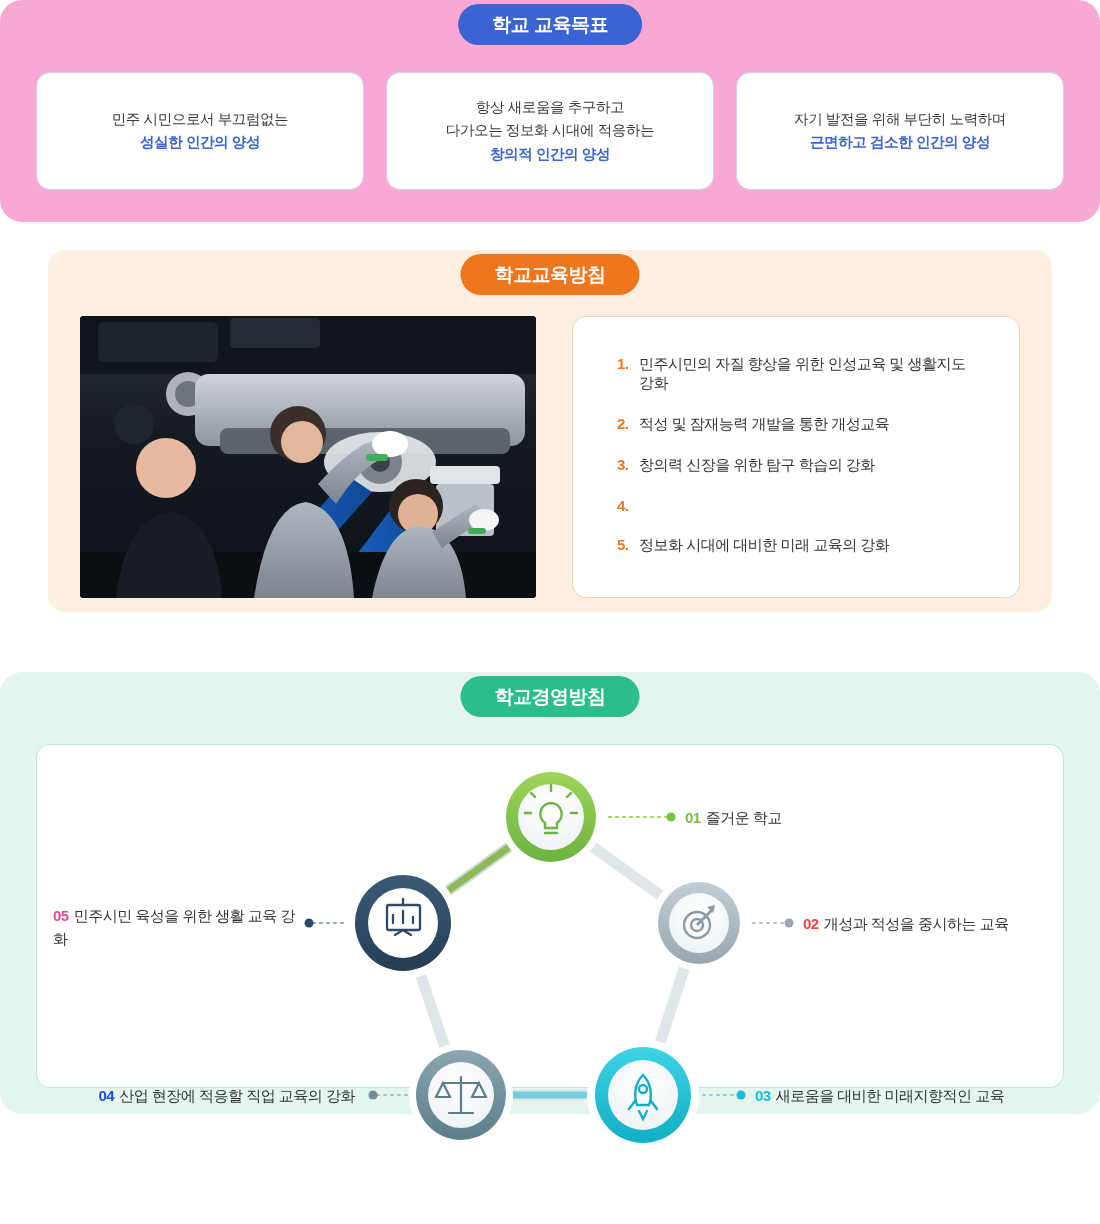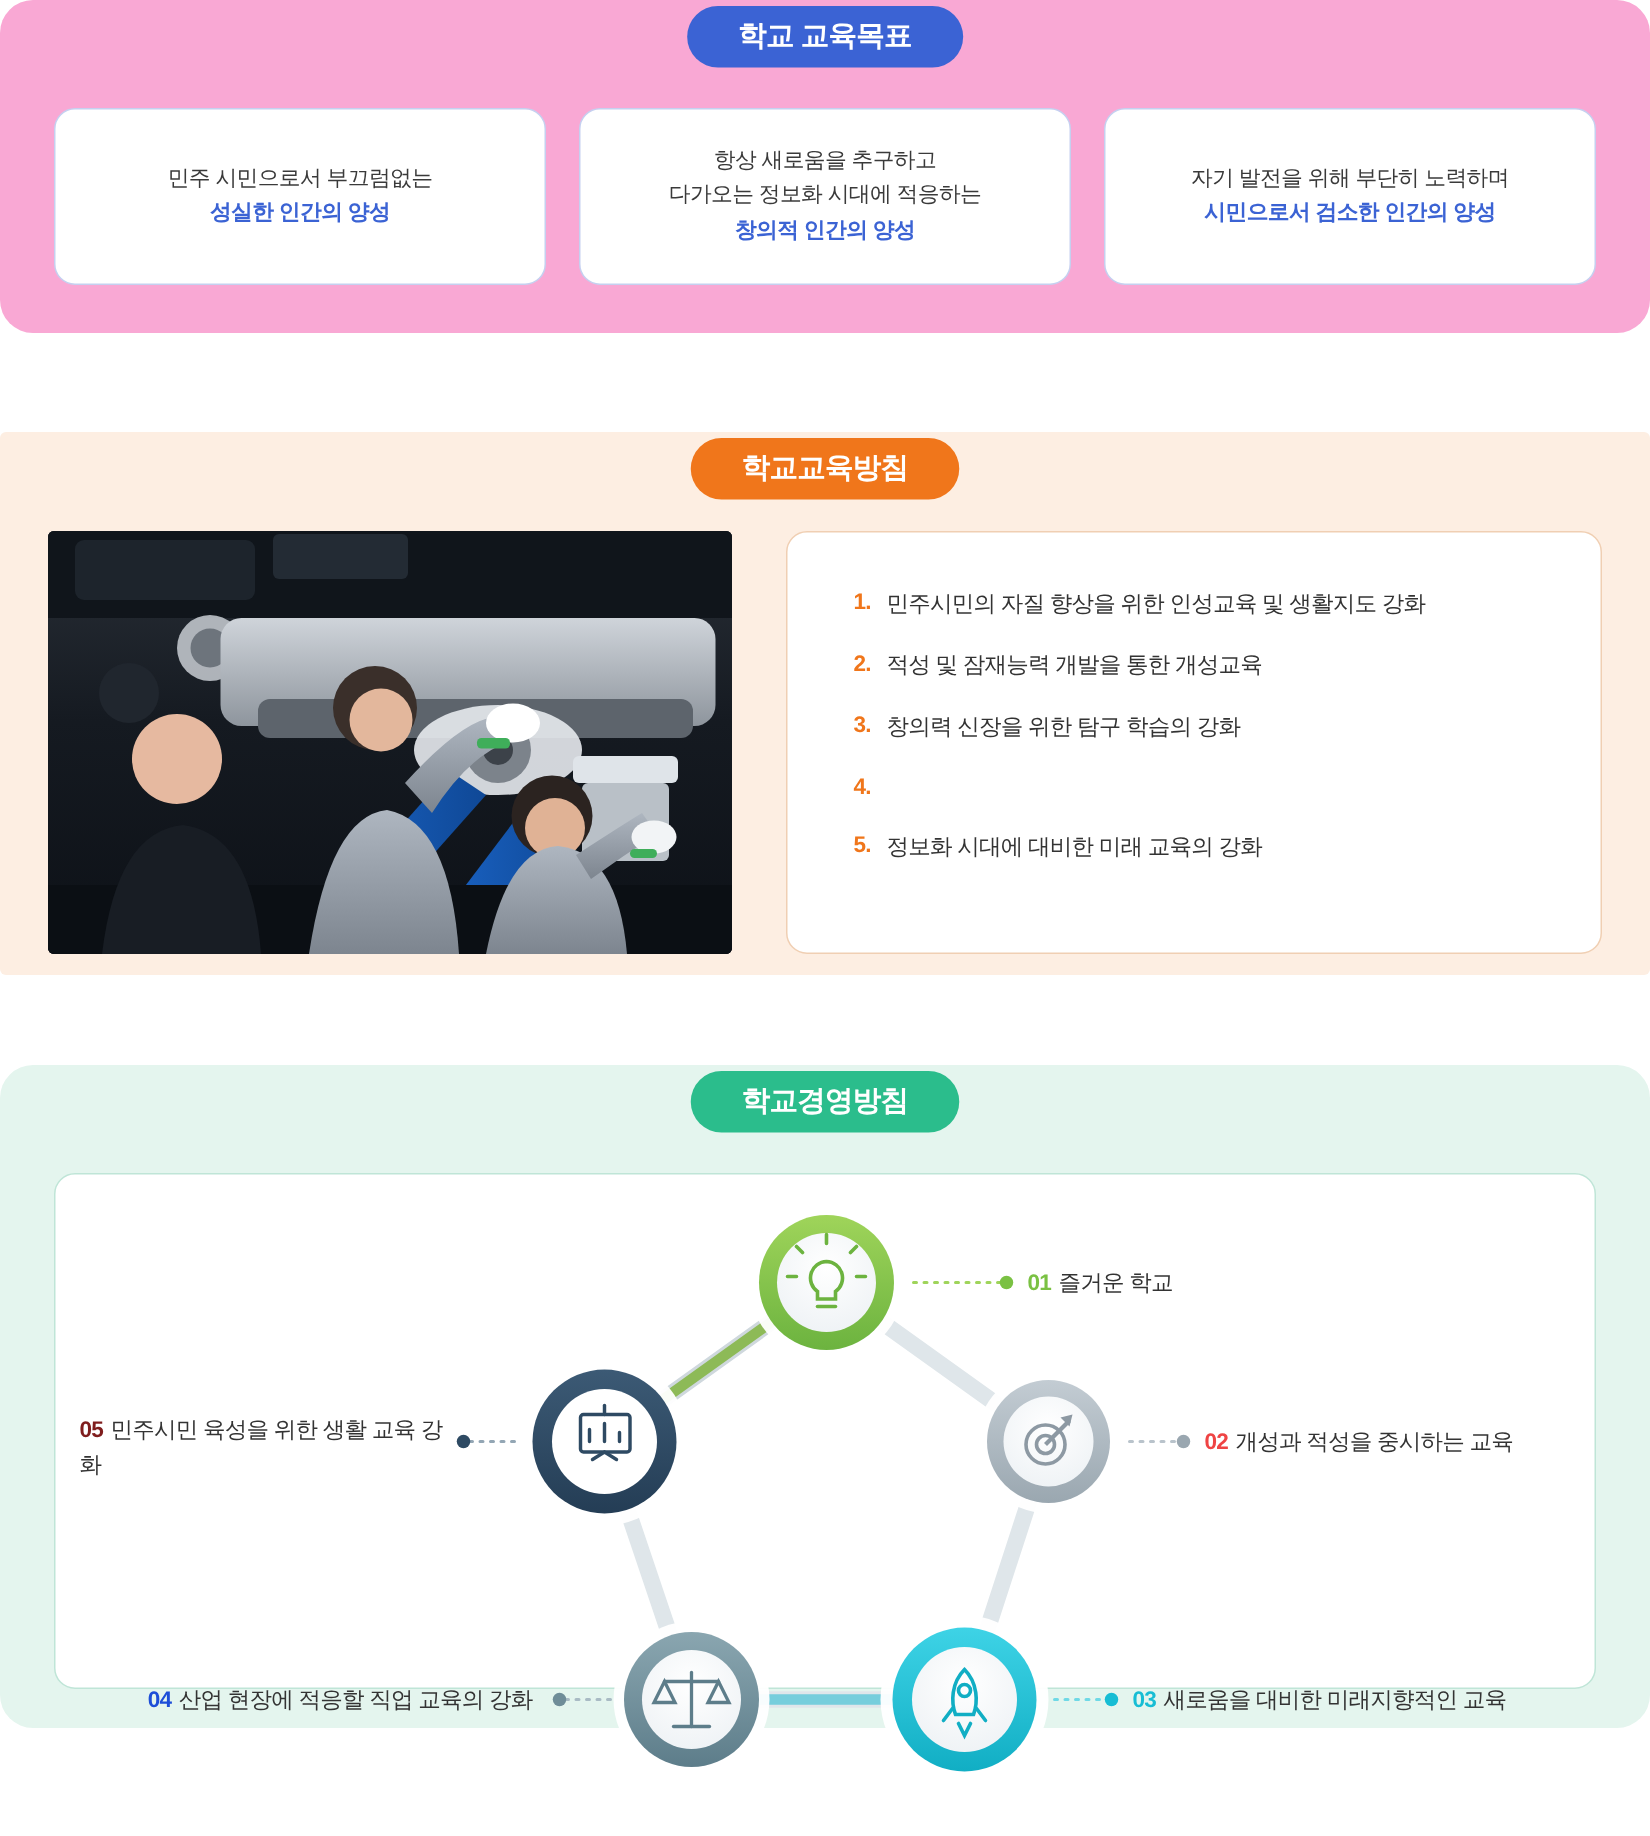--- a/index.html
+++ b/index.html
@@ -67,26 +67,26 @@
     letter-spacing: -0.4px;
     padding: 6px 10px;
   }
   .goal-card .hl {
     color: #3b63d4;
     font-weight: bold;
   }
 
   
   #sec-policy {
-    width: 1100px;
+    width: 1004px;
     height: 362px;
     background: #fdeee2;
-    border-radius: 4px;
+    border-radius: 17px;
     position: relative;
-    margin-top: 66px;
+    margin-top: 28px;
   }
   #sec-policy .pill { background: #f0761b; top: 4px; }
 
   .policy-body {
     position: absolute;
     top: 66px;
     left: 32px;
     right: 32px;
     display: flex;
     gap: 36px;
@@ -180,21 +180,21 @@
     </div>
 
     <div class="goal-card">
       <span>항상 새로움을 추구하고</span>
       <span>다가오는 정보화 시대에 적응하는</span>
       <span class="hl">창의적 인간의 양성</span>
     </div>
 
     <div class="goal-card">
       <span>자기 발전을 위해 부단히 노력하며</span>
-      <span class="hl">시민으로서 검소한 인간의 양성</span>
+      <span class="hl">근면하고 검소한 인간의 양성</span>
     </div>
 
   </div>
 </section>
 
 <section class="section" id="sec-policy">
   <div class="pill">학교교육방침</div>
 
   <div class="policy-body">
 
@@ -419,18 +419,18 @@
 
       <div class="dlabel right" style="left:718px; top:340px;">
         <span class="idx" style="color:#17bdd4;">03</span><span>새로움을 대비한 미래지향적인 교육</span>
       </div>
 
       <div class="dlabel left" style="right:708px; top:340px;">
         <span class="idx" style="color:#1d4ed8;">04</span><span>산업 현장에 적응할 직업 교육의 강화</span>
       </div>
 
       <div class="dlabel left" style="right:760px; top:160px; white-space:normal; width:250px;">
-        <span class="idx" style="color:#7f1d1d;">05</span><span>민주시민 육성을 위한 생활 교육 강화</span>
+        <span class="idx" style="color:#ec4899;">05</span><span>민주시민 육성을 위한 생활 교육 강화</span>
       </div>
 
     </div>
   </div>
 </section>
 
 </body></html>

